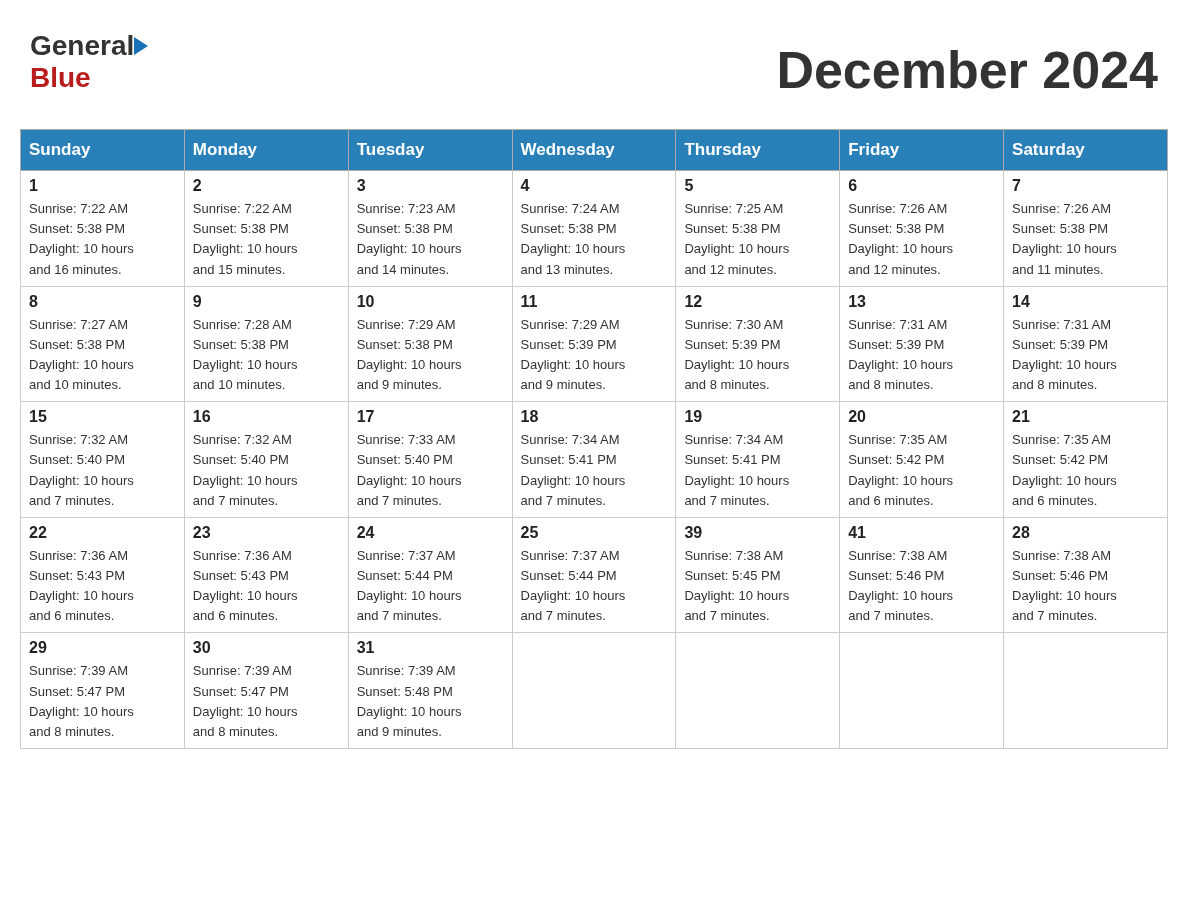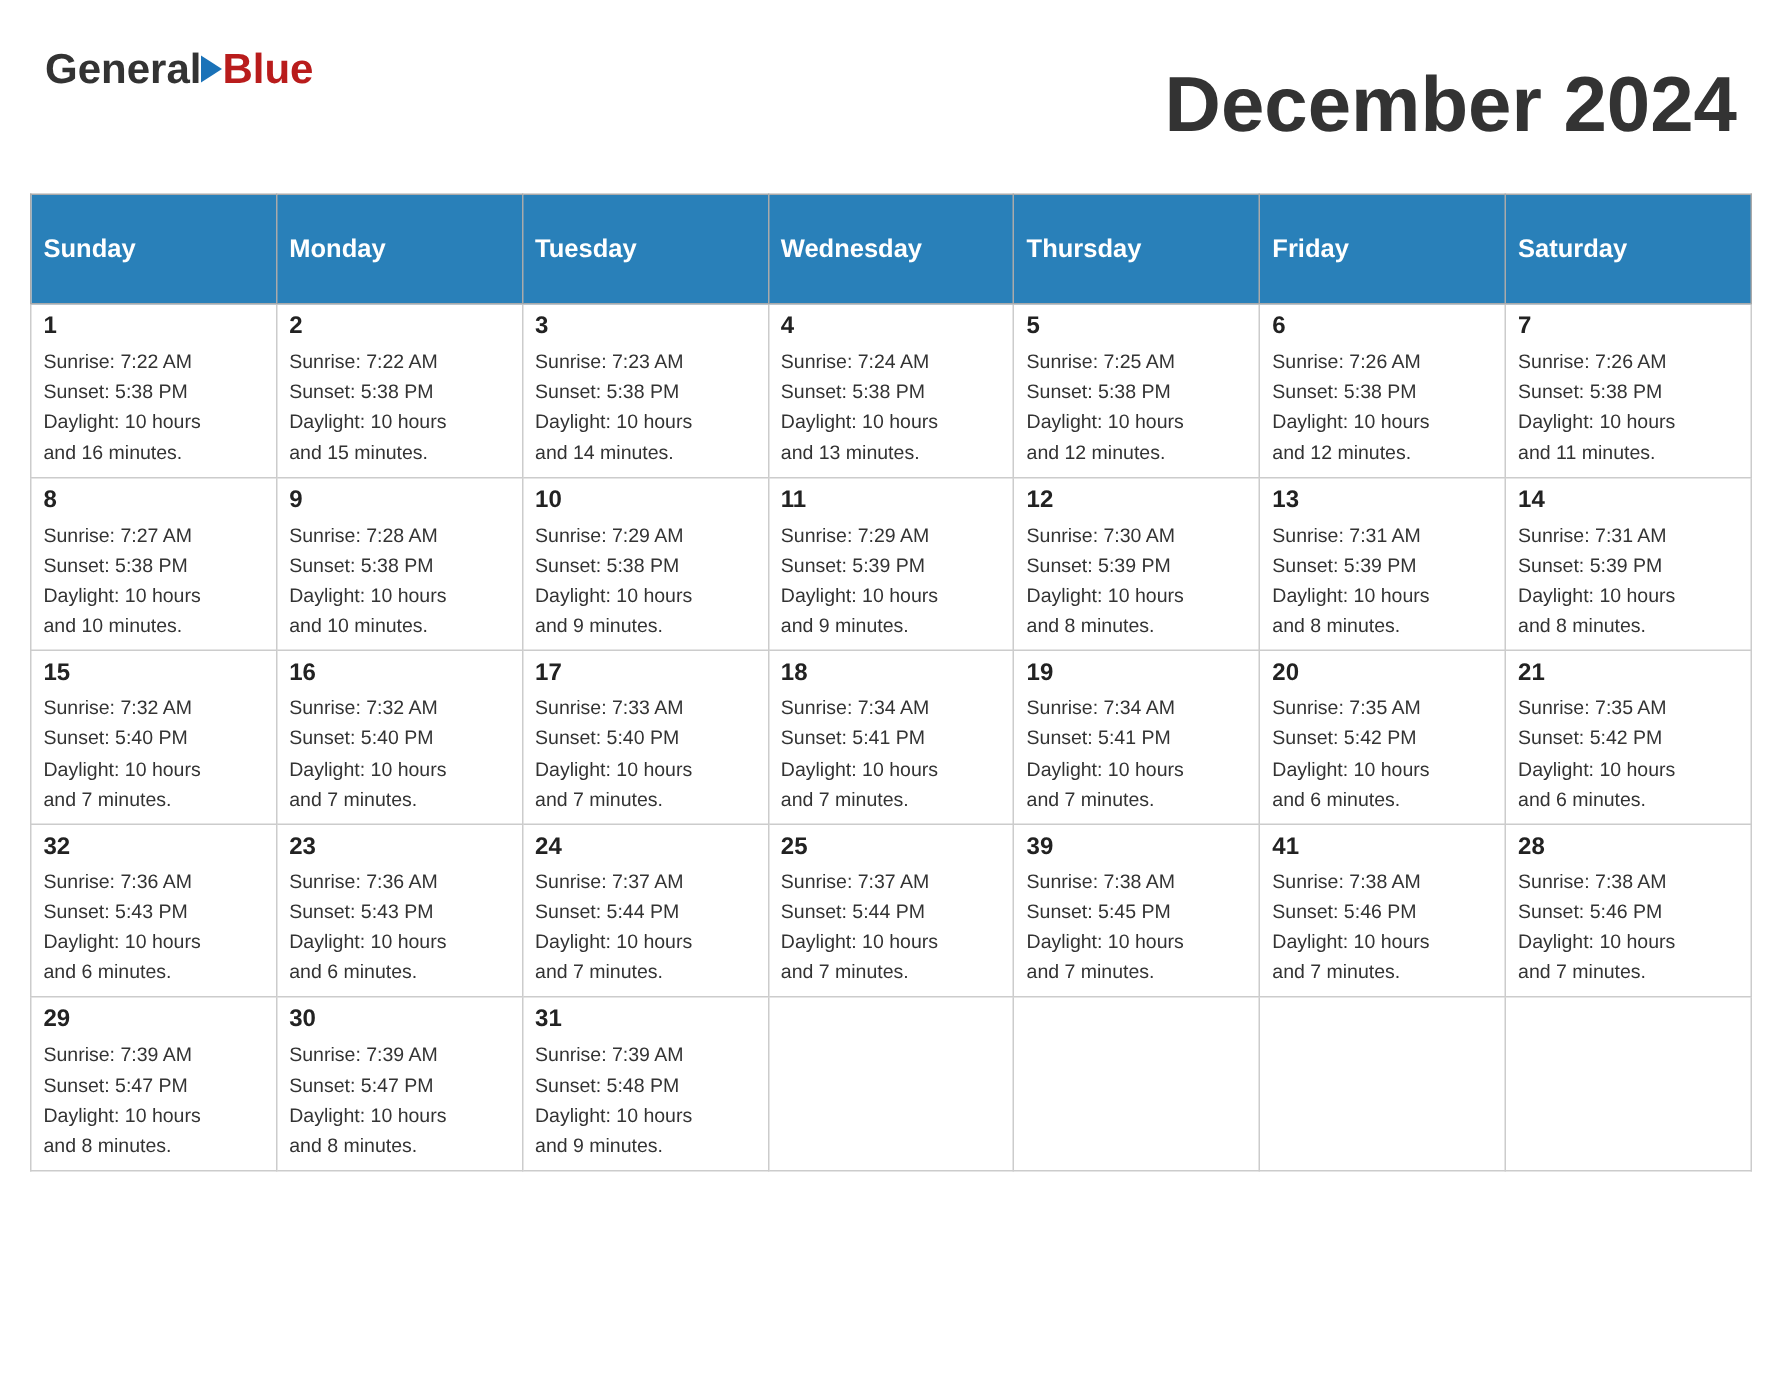--- a/index.html
+++ b/index.html
@@ -12,21 +12,21 @@
     }
     .header-area {
       display: flex;
       justify-content: space-between;
       align-items: flex-start;
       margin-bottom: 20px;
       padding: 10px 10px 10px 10px;
     }
     .logo {
       display: flex;
-      flex-direction: row;
+      flex-direction: column;
       align-items: flex-start;
     }
     .logo-general {
       font-size: 28px;
       font-weight: bold;
       color: #333;
     }
     .logo-blue {
       font-size: 28px;
       font-weight: bold;
@@ -59,21 +59,21 @@
       margin-top: 4px;
     }
     .calendar-table {
       width: 100%;
       border-collapse: collapse;
       border: 1px solid #aaa;
     }
     .calendar-table th {
       background-color: #2980b9;
       color: #fff;
-      padding: 26px 8px;
+      padding: 10px 8px;
       font-size: 17px;
       font-weight: bold;
       text-align: left;
       border: 1px solid #aaa;
     }
     .calendar-table td {
       vertical-align: top;
       padding: 6px 8px;
       border: 1px solid #ccc;
       width: calc(100% / 7);
@@ -219,21 +219,21 @@
         <span class="day-number">20</span>
         <span class="day-info">Sunrise: 7:35 AM<br>Sunset: 5:42 PM<br>Daylight: 10 hours<br>and 6 minutes.</span>
       </td>
         <td>
         <span class="day-number">21</span>
         <span class="day-info">Sunrise: 7:35 AM<br>Sunset: 5:42 PM<br>Daylight: 10 hours<br>and 6 minutes.</span>
       </td>
       </tr>
       <tr>
         <td>
-        <span class="day-number">32</span>
+        <span class="day-number">22</span>
         <span class="day-info">Sunrise: 7:36 AM<br>Sunset: 5:43 PM<br>Daylight: 10 hours<br>and 6 minutes.</span>
       </td>
         <td>
         <span class="day-number">23</span>
         <span class="day-info">Sunrise: 7:36 AM<br>Sunset: 5:43 PM<br>Daylight: 10 hours<br>and 6 minutes.</span>
       </td>
         <td>
         <span class="day-number">24</span>
         <span class="day-info">Sunrise: 7:37 AM<br>Sunset: 5:44 PM<br>Daylight: 10 hours<br>and 7 minutes.</span>
       </td>

